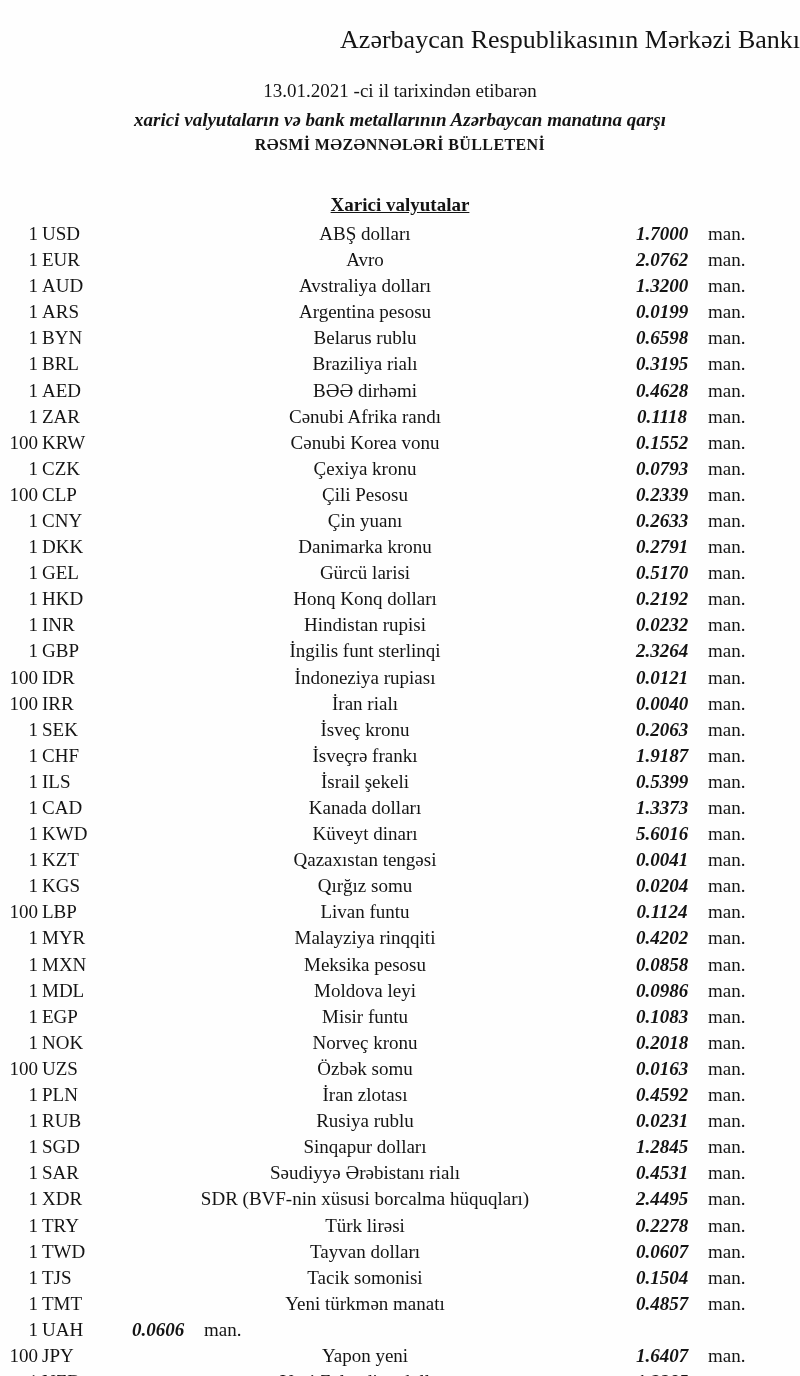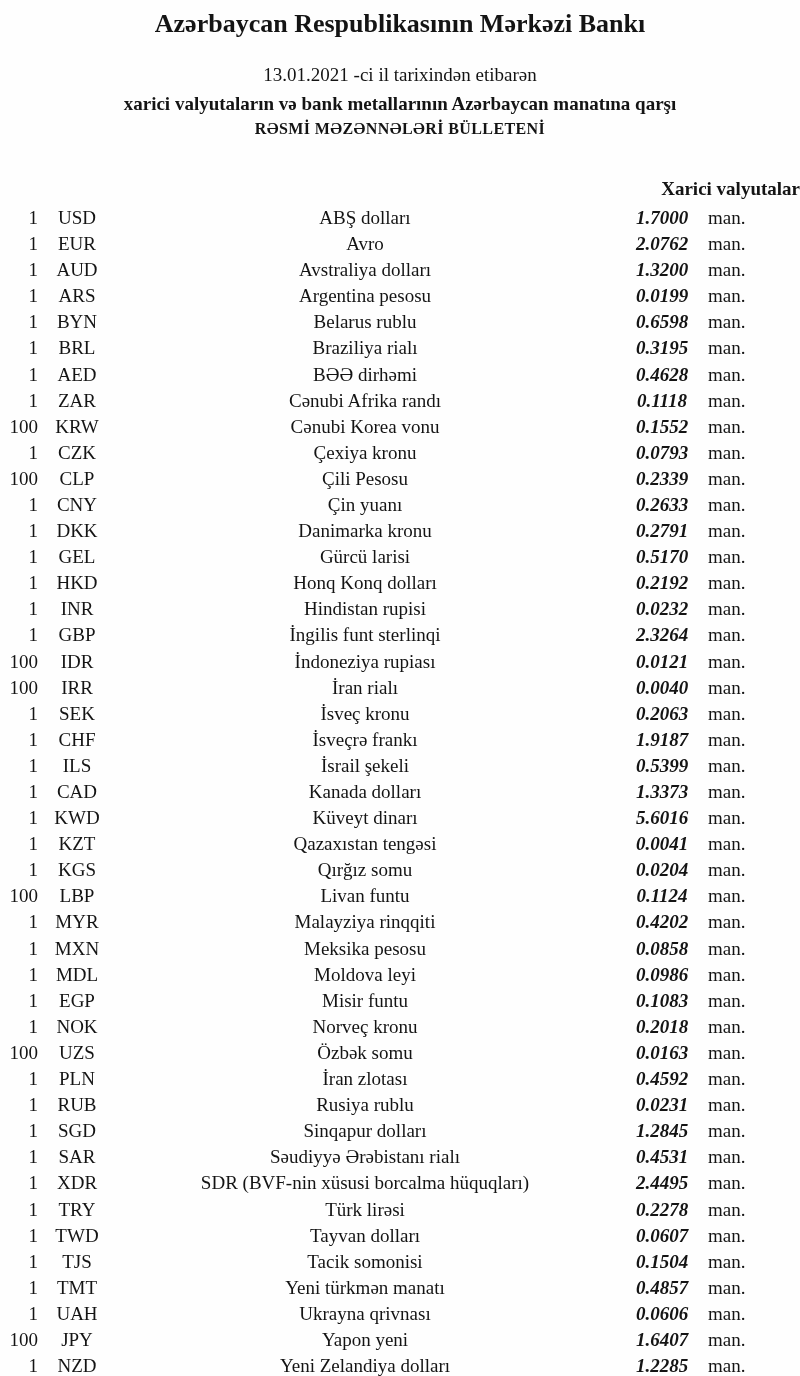--- a/index.html
+++ b/index.html
@@ -11,60 +11,63 @@
   }
   .page {
     position: relative;
     width: 800px;
     height: 1376px;
     background: #fefefe;
     overflow: hidden;
   }
   .doc-header { text-align: center; }
   .doc-title {
-    padding-top: 9px;
+    padding-top: 25px;
     font-size: 26px;
-    font-weight: bold;
+    font-weight: normal;
     line-height: 1.15;
+    text-align: right;
   }
   .doc-date {
     margin-top: 25px;
     font-size: 19px;
     font-weight: normal;
   }
   .doc-subtitle {
     margin-top: 7px;
     font-size: 19px;
     font-weight: bold;
+    font-style: italic;
   }
   .doc-bulletin {
     margin-top: 5px;
     font-size: 16px;
     font-weight: bold;
     letter-spacing: 0.4px;
   }
   .section-title {
     margin-top: 40px;
-    text-align: right;
+    text-align: center;
     font-size: 19px;
     font-weight: bold;
+    text-decoration: underline;
   }
   .rates {
     margin-top: 5px;
   }
   .row {
     display: flex;
     align-items: center;
     height: 26.1px;
     font-size: 19px;
     padding-right: 30px;
     white-space: nowrap;
   }
   .qty   { flex: none; width: 38px; text-align: right; }
-  .code  { flex: none; width: 70px; margin-left: 4px; text-align: center; }
+  .code  { flex: none; width: 70px; margin-left: 4px; text-align: left; }
   .name  { flex: 1; text-align: center; padding-left: 2px; overflow: hidden; }
   .rate  { flex: none; width: 92px; text-align: center; font-weight: bold; font-style: italic; }
   .unit  { flex: none; width: 62px; text-align: left; }
 </style>
 </head>
 <body>
 
 <div class="page">
 
   <div class="doc-header">
@@ -409,21 +412,20 @@
     <span class="qty">1</span>
     <span class="code">TMT</span>
     <span class="name">Yeni türkmən manatı</span>
     <span class="rate">0.4857</span>
     <span class="unit">man.</span>
   </div>
 
   <div class="row">
     <span class="qty">1</span>
     <span class="code">UAH</span>
-    <span class="name">Ukrayna qrivnası</span>
     <span class="rate">0.0606</span>
     <span class="unit">man.</span>
   </div>
 
   <div class="row">
     <span class="qty">100</span>
     <span class="code">JPY</span>
     <span class="name">Yapon yeni</span>
     <span class="rate">1.6407</span>
     <span class="unit">man.</span>

